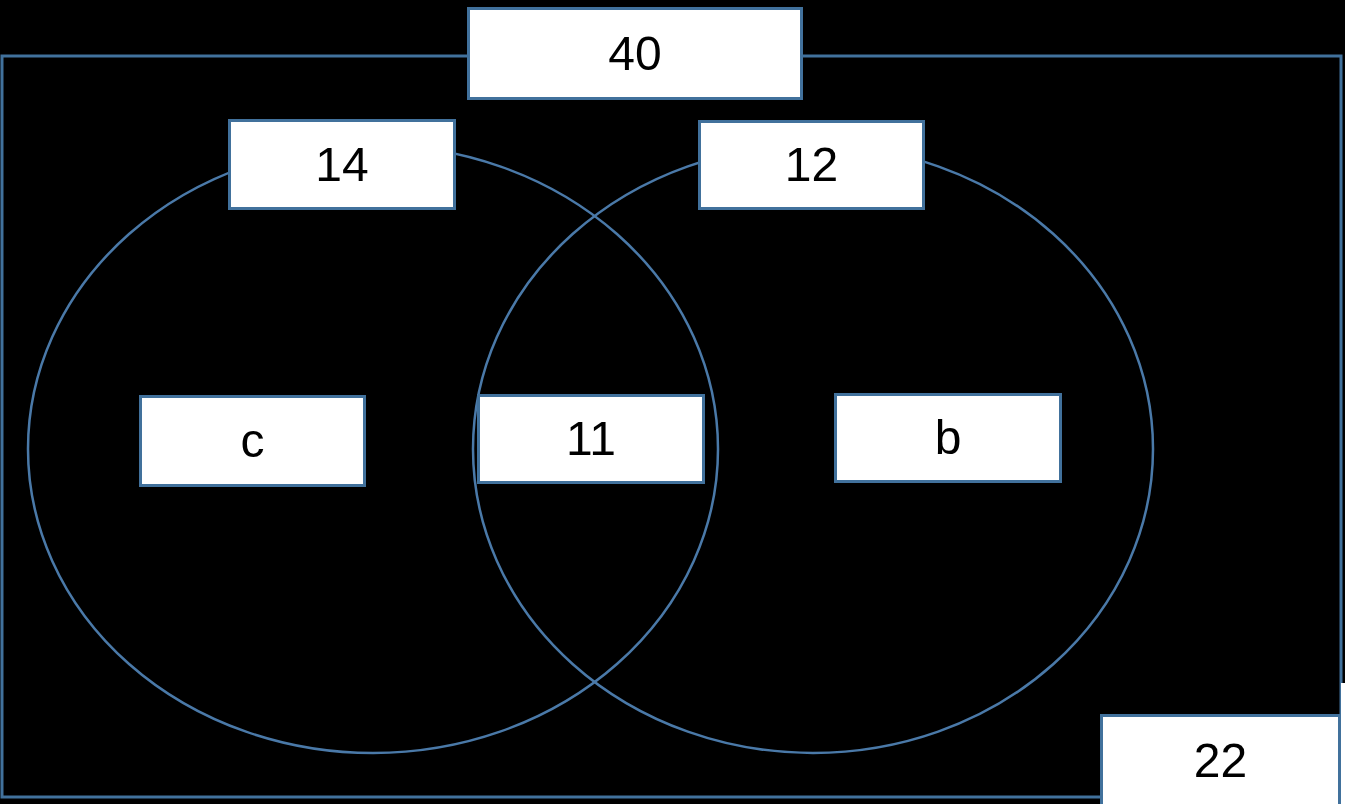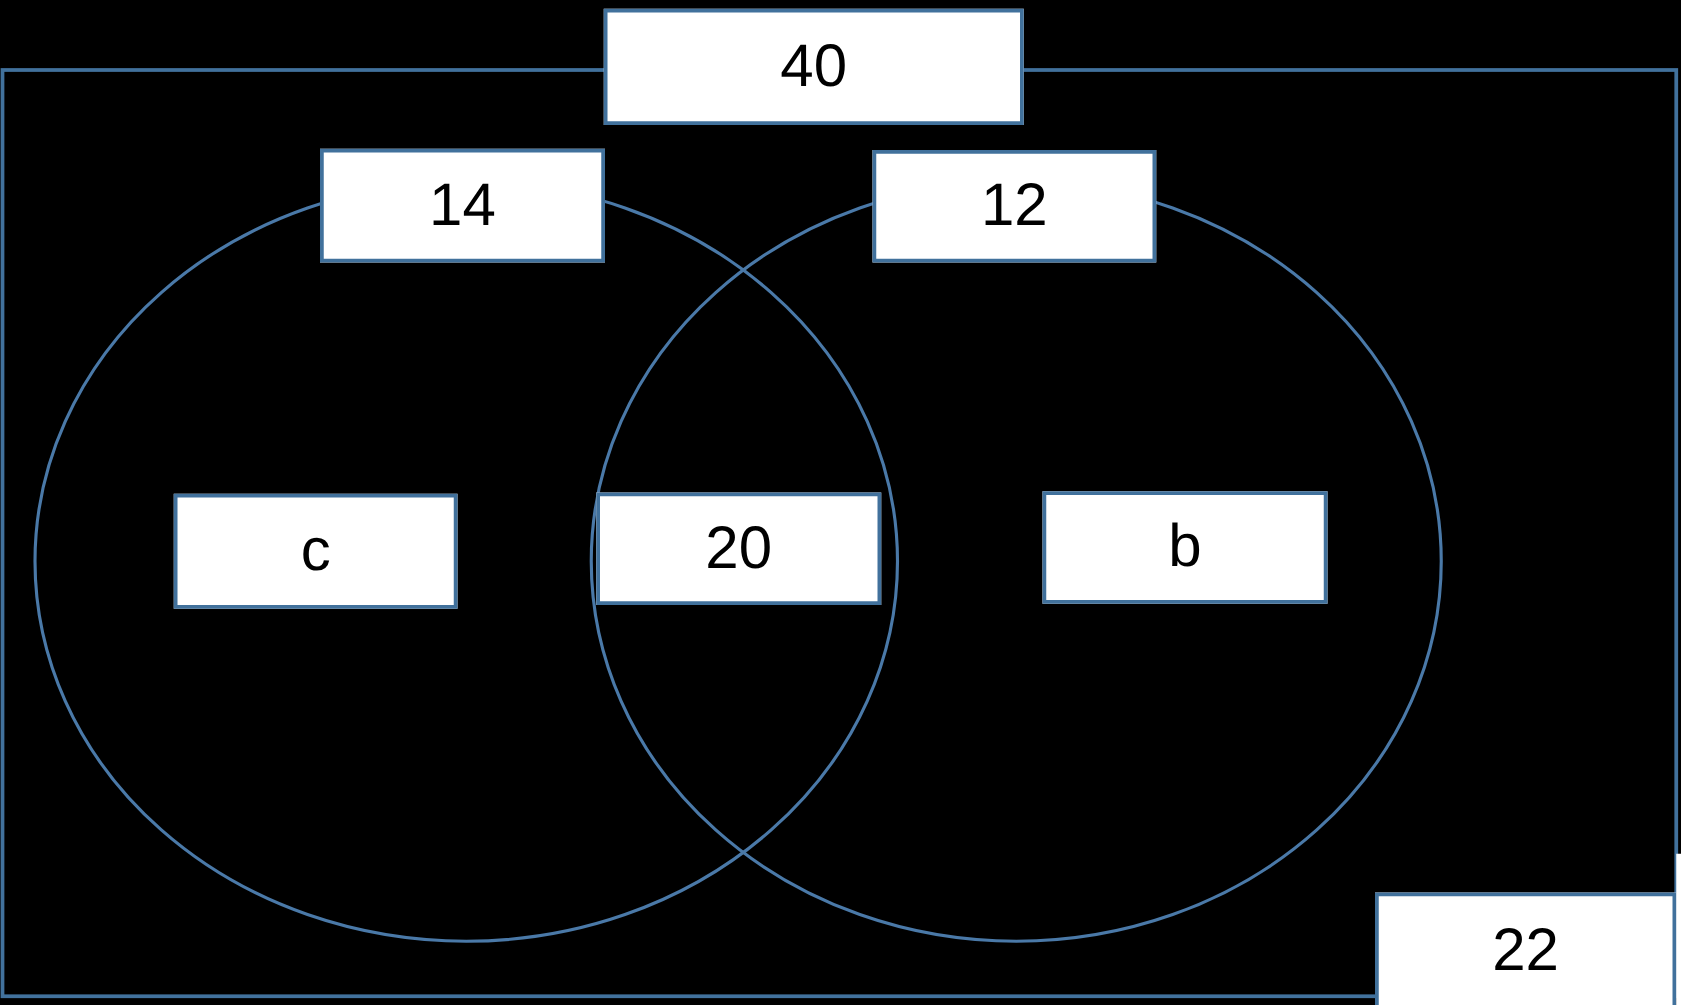--- a/index.html
+++ b/index.html
@@ -38,22 +38,22 @@
   }
   .edge-sliver {
     position: absolute;
     right: 0;
     top: 683px;
     bottom: 0;
     width: 4px;
     background: #FFFFFF;
   }
   
-  .b40 { left: 467px; top: 7px;   width: 336px; height: 93px; margin-left: 16px; }
-  .b14 { left: 256px; top: 119px; width: 228px; height: 91px; }
+  .b40 { left: 467px; top: 7px;   width: 336px; height: 93px; }
+  .b14 { left: 228px; top: 119px; width: 228px; height: 91px; }
   .b15 { left: 698px; top: 120px; width: 227px; height: 90px; }
   .bc  { left: 139px; top: 395px; width: 227px; height: 92px; }
   .b11 { left: 477px; top: 394px; width: 228px; height: 90px; }
   .bb  { left: 834px; top: 393px; width: 228px; height: 90px; }
   .b22 { left: 1100px; top: 675px; width: 241px; height: 93px; margin-top: 39px; }
 </style>
 </head>
 <body>
 
 <div id="stage">
@@ -74,21 +74,21 @@
 
   <div class="vbox b15">
     <span>12</span>
   </div>
 
   <div class="vbox bc">
     <span>c</span>
   </div>
 
   <div class="vbox b11">
-    <span>20</span>
+    <span>11</span>
   </div>
 
   <div class="vbox bb">
     <span>b</span>
   </div>
 
   <div class="vbox b22">
     <span>22</span>
   </div>
 

